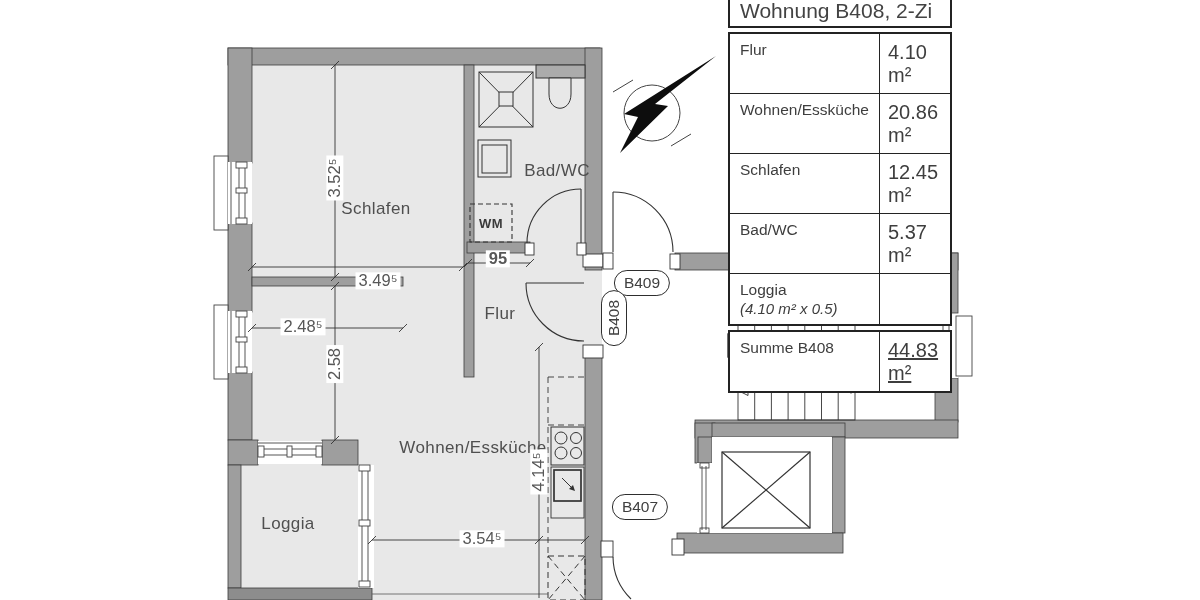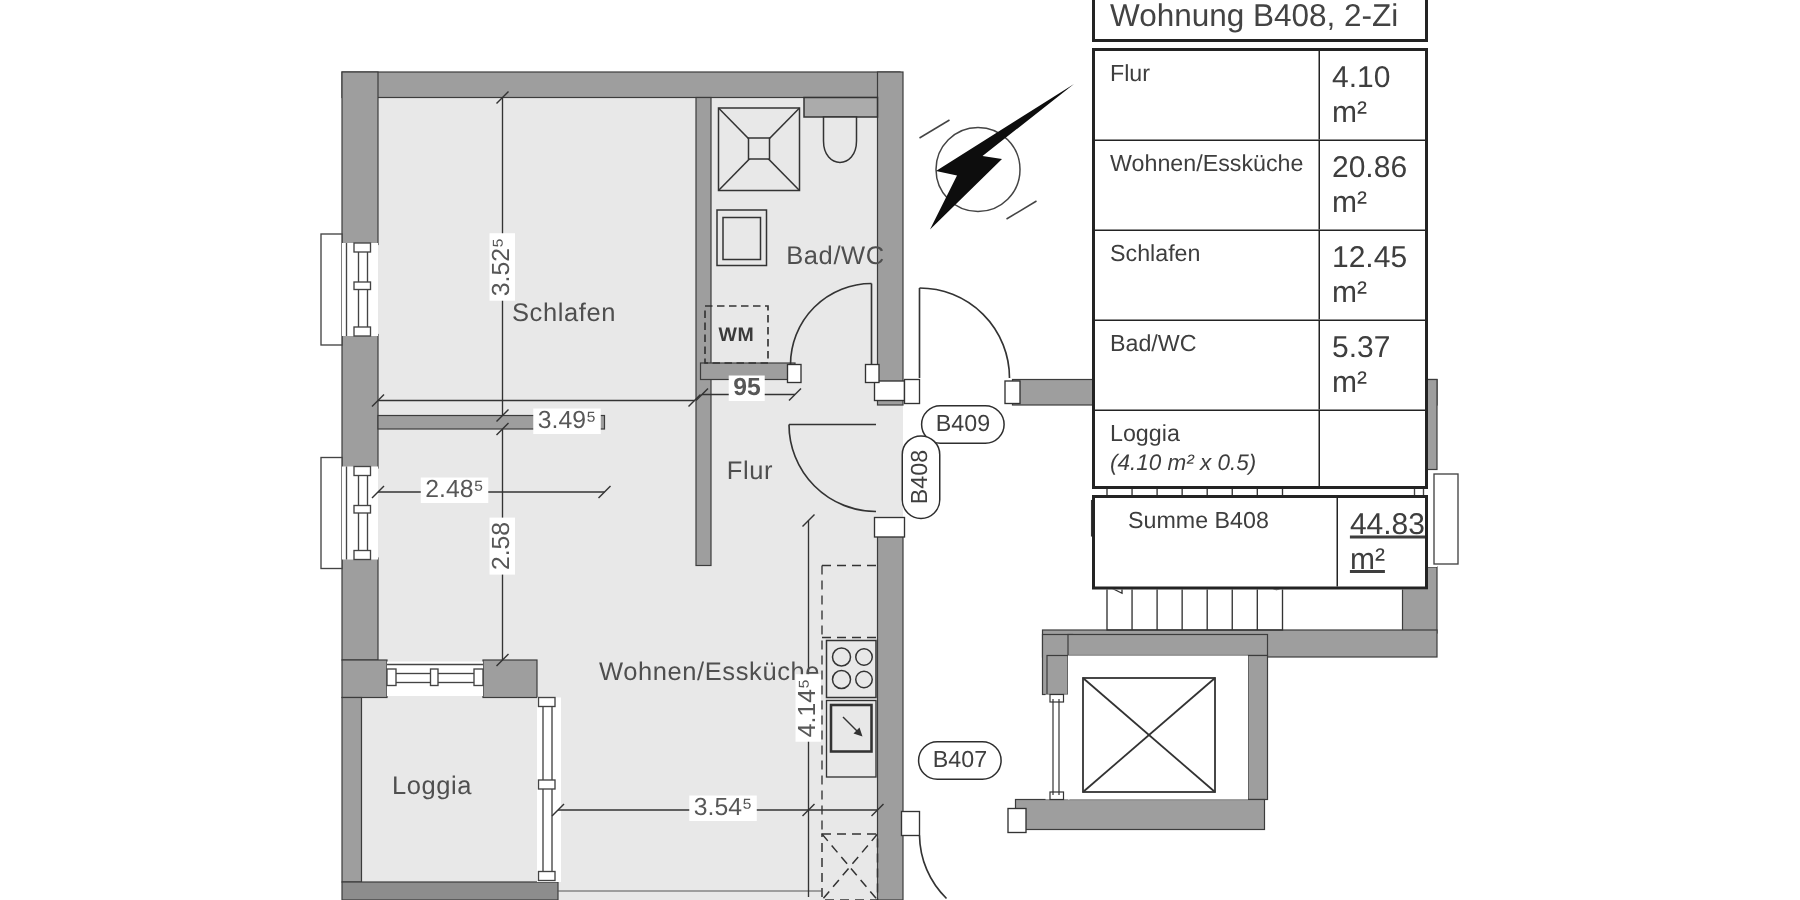--- a/index.html
+++ b/index.html
@@ -20,21 +20,21 @@
   #area-table{position:absolute;left:728px;top:-15px;width:224px;color:#3e3e3e;}
   .tbl-title{border:2px solid #232323;background:#fff;height:43px;box-sizing:border-box;
              display:flex;align-items:flex-end;padding:0 0 3px 10px;font-size:21px;color:#434343;}
   .tbl-main{margin-top:4px;border:2px solid #232323;background:#fff;}
   .t-row{display:flex;border-bottom:1.5px solid #232323;}
   .t-row:last-child{border-bottom:none;}
   .cell-l{width:150px;border-right:1.5px solid #232323;padding:7px 0 6px 10px;box-sizing:border-box;
           font-size:15.5px;line-height:1.2;}
   .cell-r{flex:1;padding:7px 0 6px 8px;font-size:20px;}
   .sub{font-size:15px;font-style:italic;}
-  .tbl-sum{margin-top:4px;border:2px solid #232323;background:#fff;display:flex;padding-left:12px;}
+  .tbl-sum{margin-top:4px;border:2px solid #232323;background:#fff;display:flex;}
   .tbl-sum .cell-l{border-right:1.5px solid #232323;}
   .u{text-decoration:underline;}
 </style>
 </head>
 <body>
 
 <div id="canvas">
 
   <svg id="plan-svg" width="1200" height="600" viewBox="0 0 1200 600">
 

